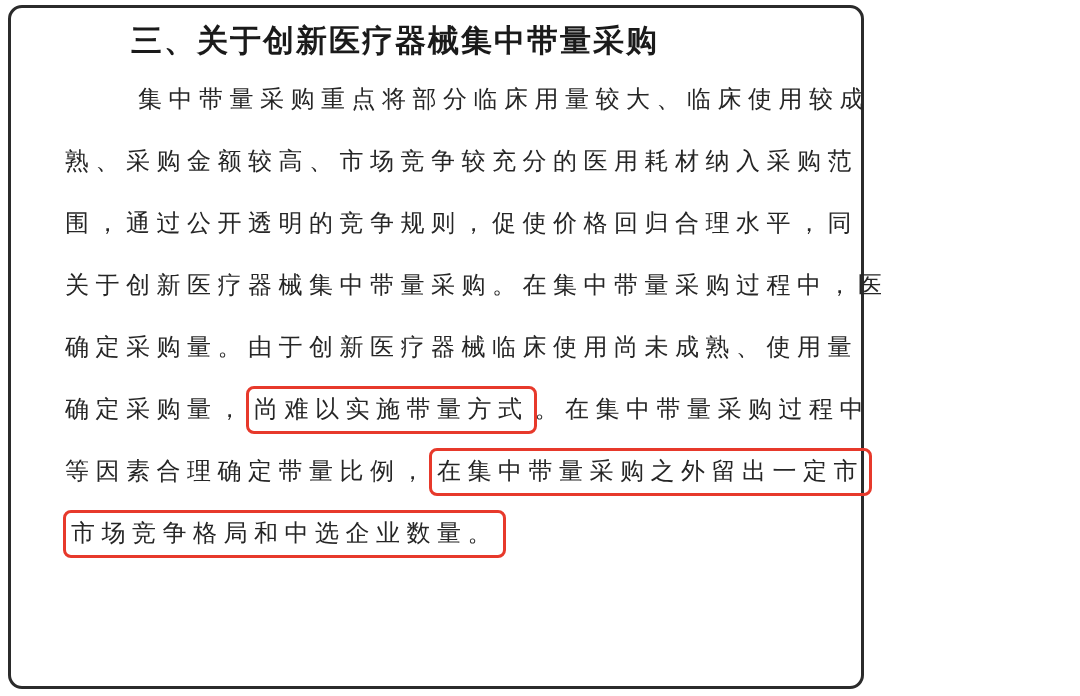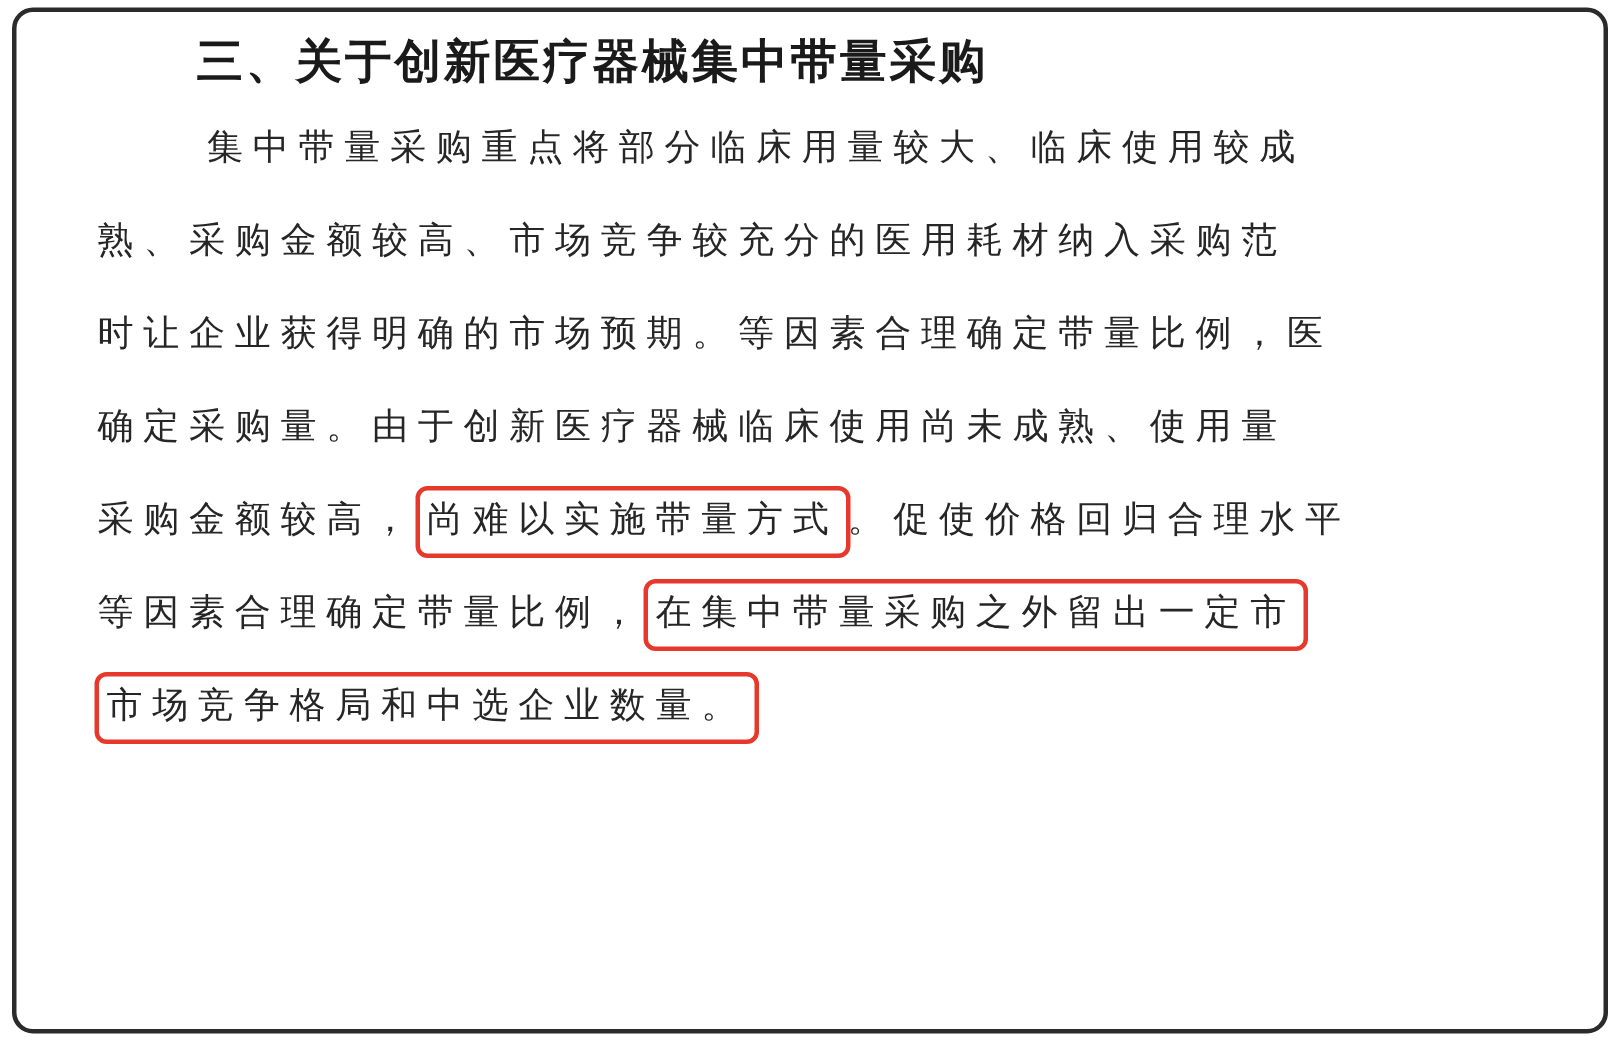--- a/index.html
+++ b/index.html
@@ -11,21 +11,21 @@
     width: 1080px;
     height: 696px;
     position: relative;
     overflow: hidden;
     font-family: "Liberation Serif", "DejaVu Serif", serif;
   }
   .page {
     position: absolute;
     left: 8px;
     top: 5px;
-    width: 1064px;
+    width: 856px;
     height: 684px;
     box-sizing: border-box;
     background: #ffffff;
     border: 3px solid var(--border-color, #2b2b2b);
     border-radius: 14px;
     padding: 10px 54px 0 54px;
   }
   .title {
     margin: 0;
     padding-left: 66px;
@@ -60,19 +60,20 @@
   }
 </style>
 </head>
 <body>
 
 <div class="page">
   <h2 class="title">三、关于创新医疗器械集中带量采购</h2>
   <div class="body">
       <div class="line indent"><span class="">集中带量采购重点将部分临床用量较大、临床使用较成</span></div>
       <div class="line"><span class="">熟、采购金额较高、市场竞争较充分的医用耗材纳入采购范</span></div>
-      <div class="line"><span class="">时让企业获得明确的市场预期。等因素合理确定带量比例，医</span></div>
+      <div class="line"><span class="">围，通过公开透明的竞争规则，促使价格回归合理水平，同</span></div>
+      <div class="line"><span class="">关于创新医疗器械集中带量采购。在集中带量采购过程中，医</span></div>
       <div class="line"><span class="">确定采购量。由于创新医疗器械临床使用尚未成熟、使用量</span></div>
-      <div class="line"><span class="">采购金额较高，</span><span class="redbox">尚难以实施带量方式</span><span class="">。促使价格回归合理水平</span></div>
+      <div class="line"><span class="">确定采购量，</span><span class="redbox">尚难以实施带量方式</span><span class="">。在集中带量采购过程中</span></div>
       <div class="line"><span class="">等因素合理确定带量比例，</span><span class="redbox">在集中带量采购之外留出一定市</span></div>
       <div class="line"><span class="redbox">市场竞争格局和中选企业数量。</span></div>
     </div>
 </div>
 
 </body></html>

